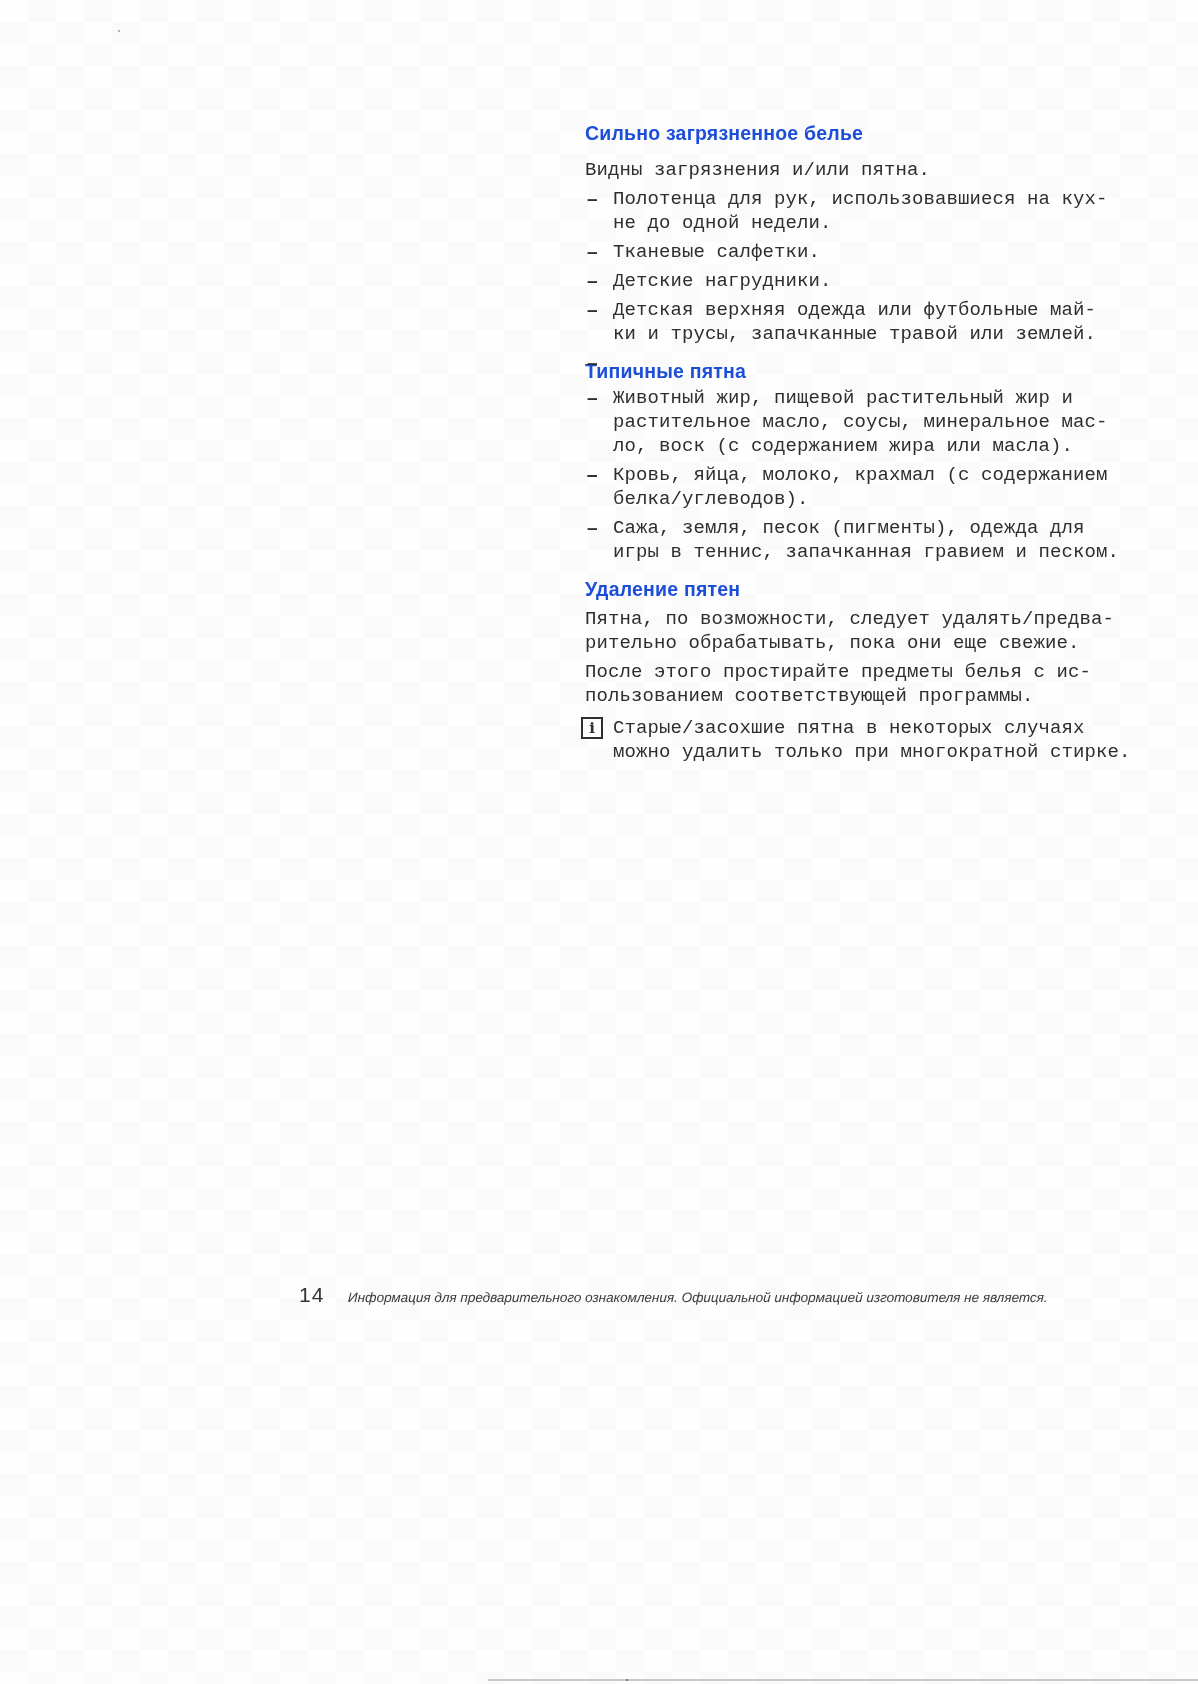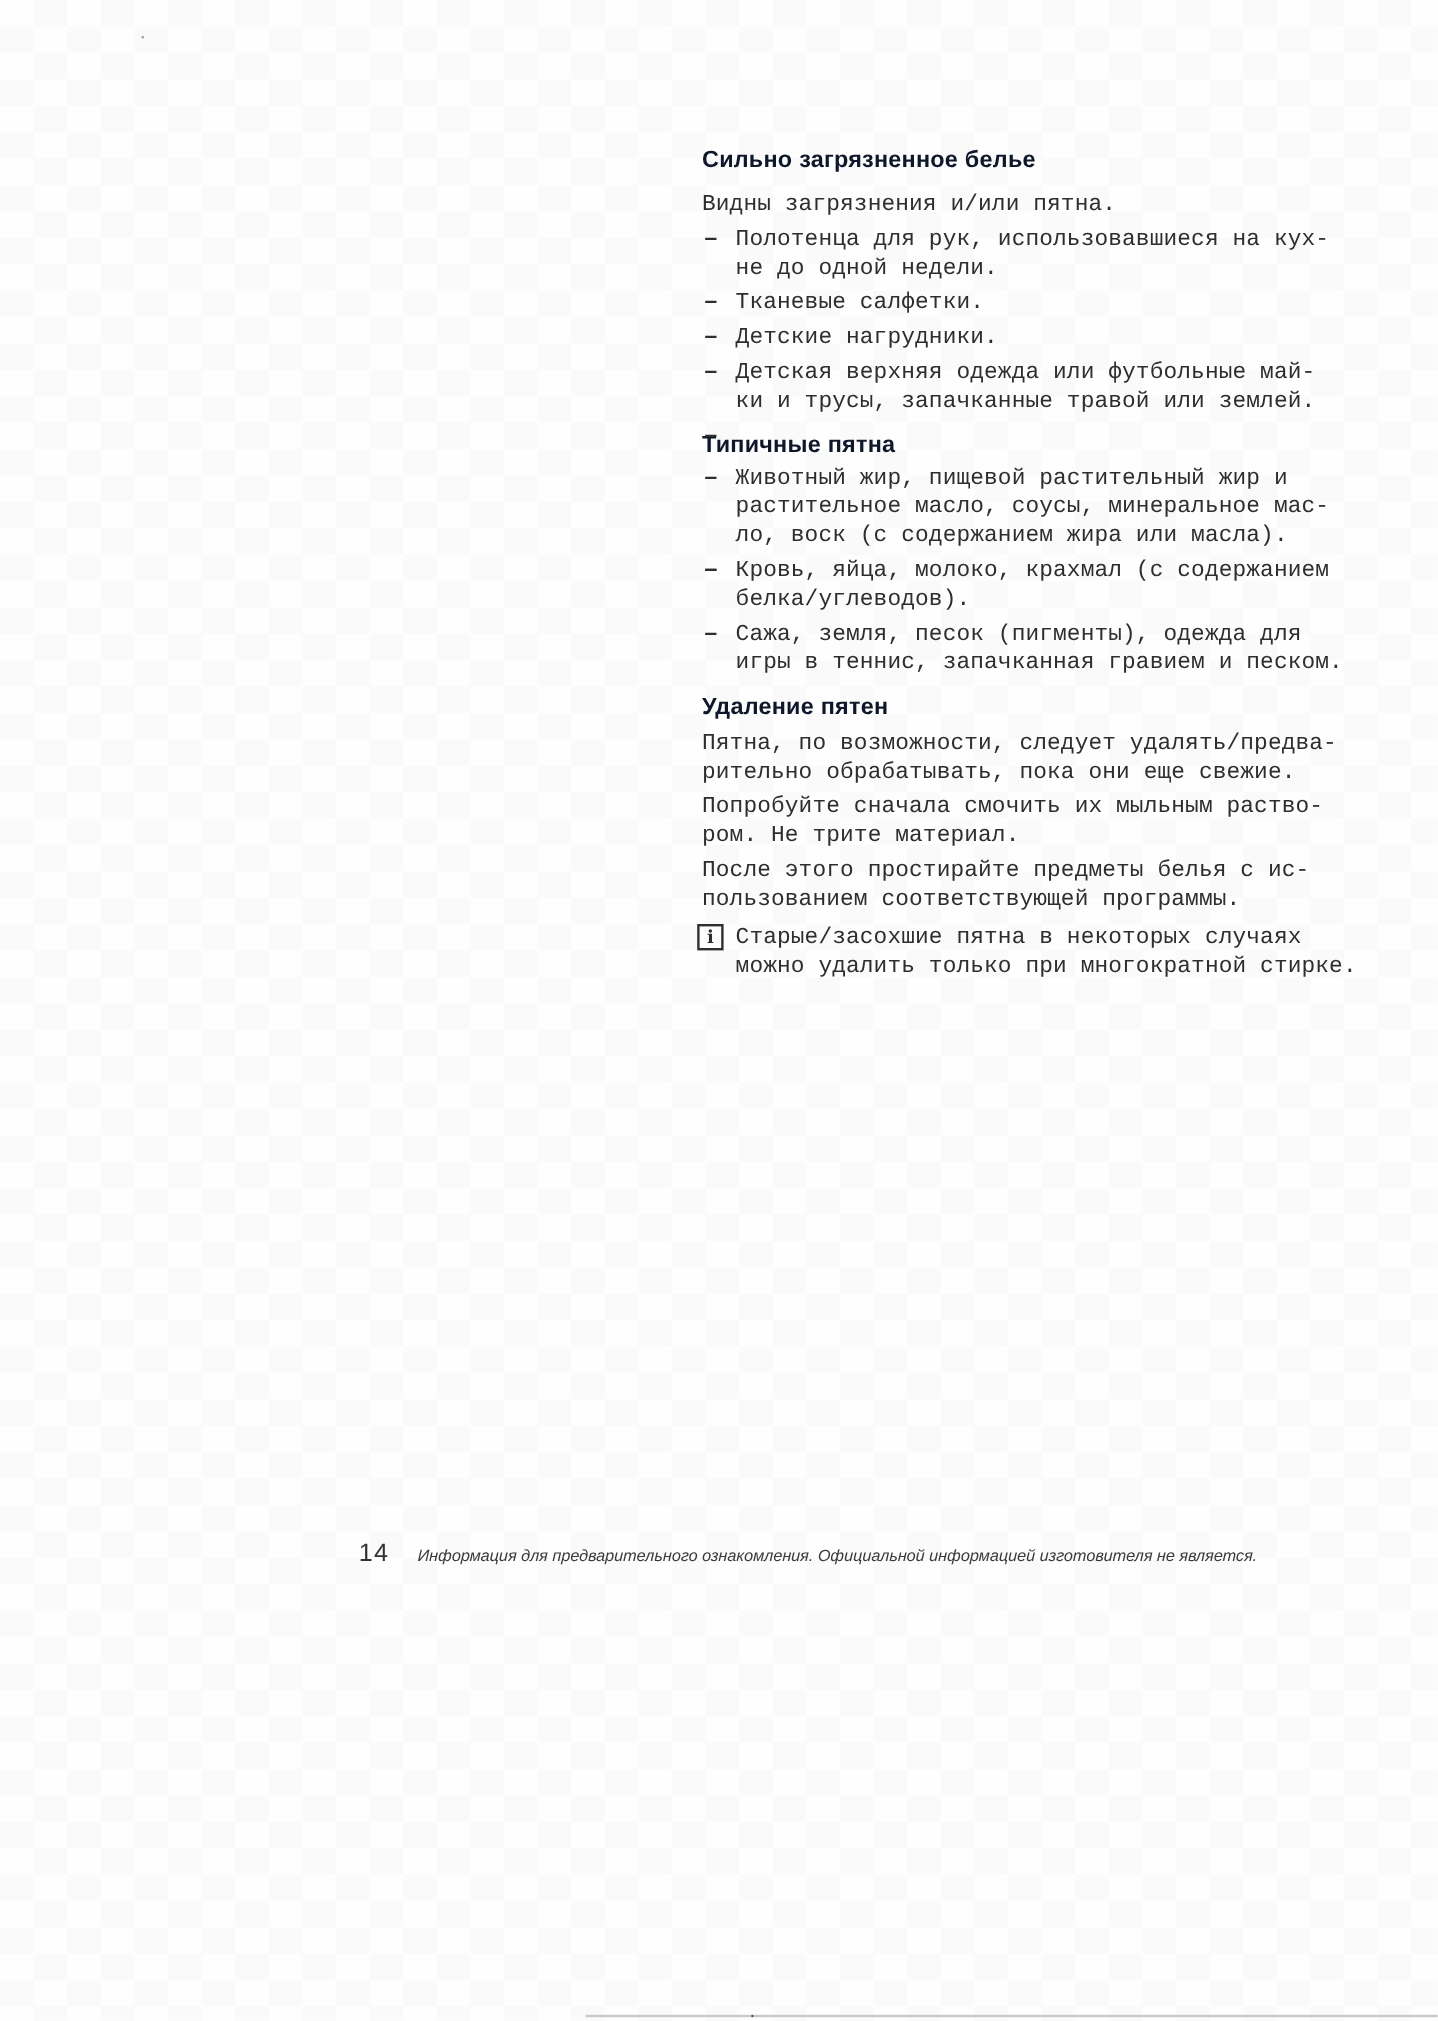--- a/index.html
+++ b/index.html
@@ -26,21 +26,21 @@
     position: absolute;
     left: 585px;
     top: 120px;
     width: 505px;
   }
   .section-heading {
     margin: 0;
     font-size: 19.5px;
     line-height: 26px;
     font-weight: bold;
-    color: #0f172a;
+    color: #1d4ed8;
     letter-spacing: 0.2px;
   }
   .sec { margin: 0; }
   .sec + .sec { margin-top: 12px; }
   .sec1 .section-heading { margin-bottom: 12px; }
   .lines {
     white-space: pre;
     font-size: 19px;
     line-height: 24px;
     letter-spacing: 0.1px;
@@ -189,22 +189,20 @@
           <span class="lines">Сажа, земля, песок (пигменты), одежда для
 игры в теннис, запачканная гравием и песком.</span>
         </li>
       </ul>
     </div>
 
     <div class="sec sec3">
       <h2 class="section-heading">Удаление пятен</h2>
       <p class="para lines">Пятна, по возможности, следует удалять/предва-
 рительно обрабатывать, пока они еще свежие.</p>
-      <p class="para lines">Попробуйте сначала смочить их мыльным раство-
-ром. Не трите материал.</p>
       <p class="para lines">После этого простирайте предметы белья с ис-
 пользованием соответствующей программы.</p>
       <div class="note">
         <span class="info-icon">i</span>
         <span class="lines">Старые/засохшие пятна в некоторых случаях
 можно удалить только при многократной стирке.</span>
       </div>
     </div>
 
   </div>

